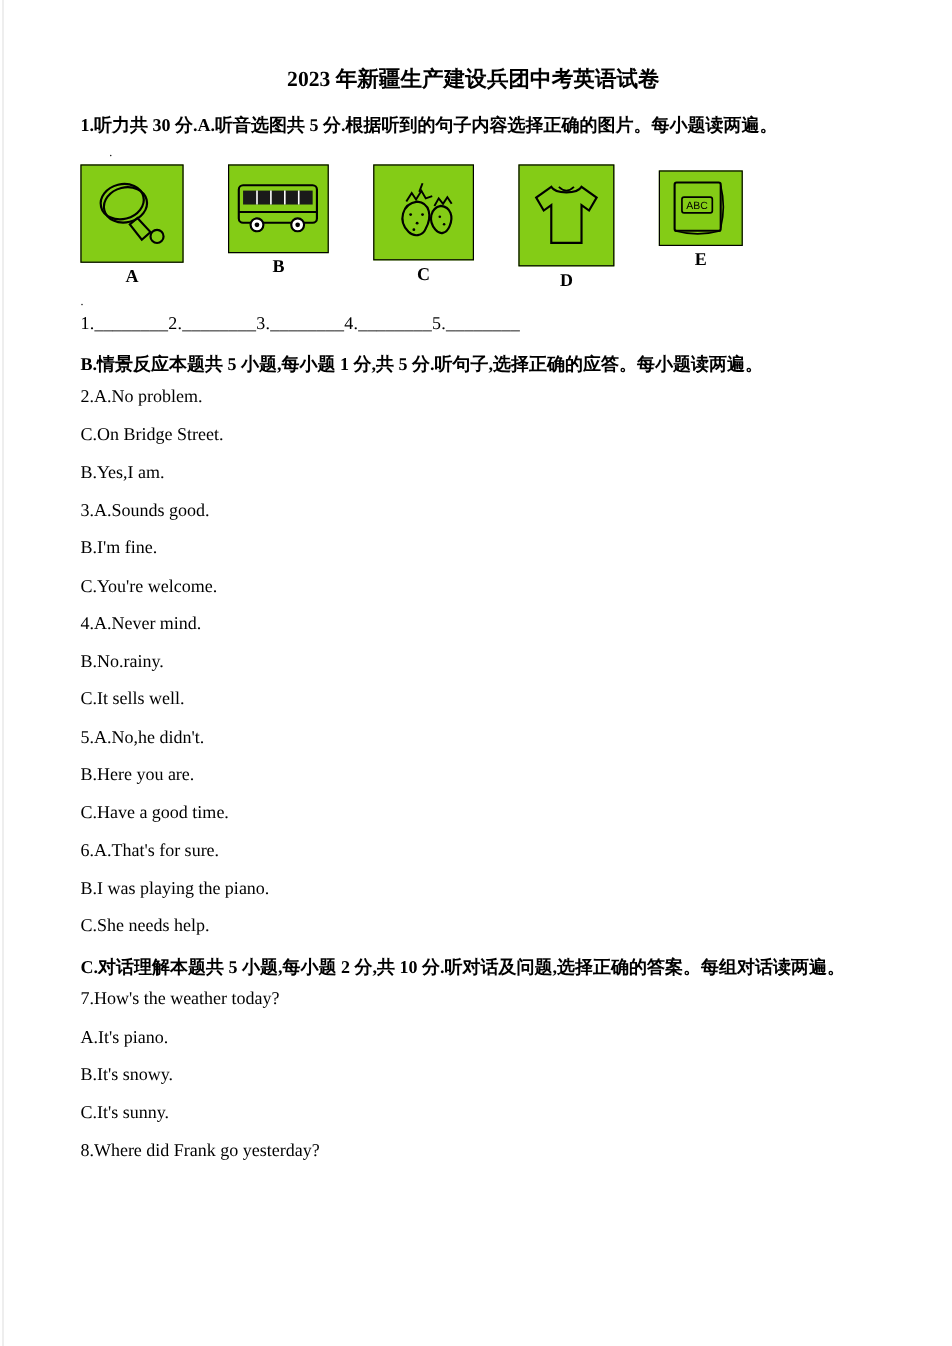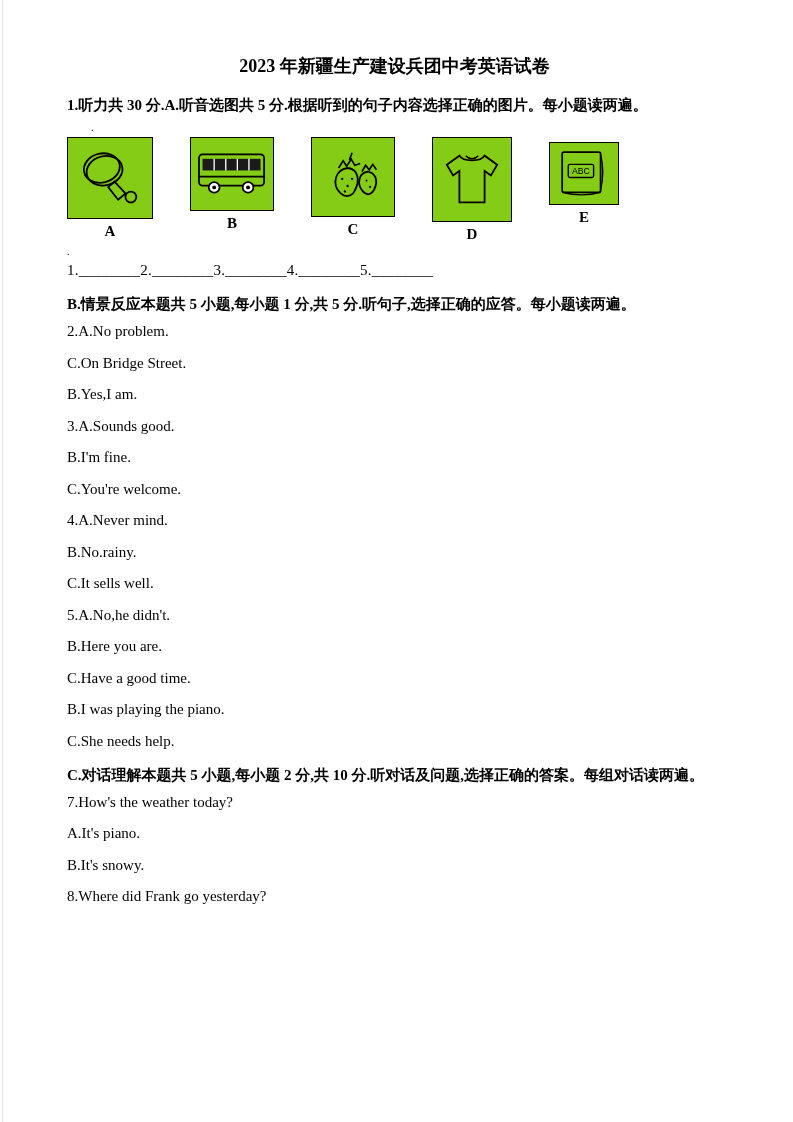--- a/index.html
+++ b/index.html
@@ -146,23 +146,25 @@
   <p class="line">B.Yes,I am.</p>
   <p class="line">3.A.Sounds good.</p>
   <p class="line">B.I'm fine.</p>
   <p class="line">C.You're welcome.</p>
   <p class="line">4.A.Never mind.</p>
   <p class="line">B.No.rainy.</p>
   <p class="line">C.It sells well.</p>
   <p class="line">5.A.No,he didn't.</p>
   <p class="line">B.Here you are.</p>
   <p class="line">C.Have a good time.</p>
+  <p class="line">6.A.That's for sure.</p>
   <p class="line">B.I was playing the piano.</p>
   <p class="line">C.She needs help.</p>
 
   <p class="hdr">C.对话理解本题共 5 小题,每小题 2 分,共 10 分.听对话及问题,选择正确的答案。每组对话读两遍。</p>
 
   <p class="line">7.How's the weather today?</p>
   <p class="line">A.It's piano.</p>
   <p class="line">B.It's snowy.</p>
+  <p class="line">C.It's sunny.</p>
   <p class="line">8.Where did Frank go yesterday?</p>
 
 </div>
 
 </body></html>

